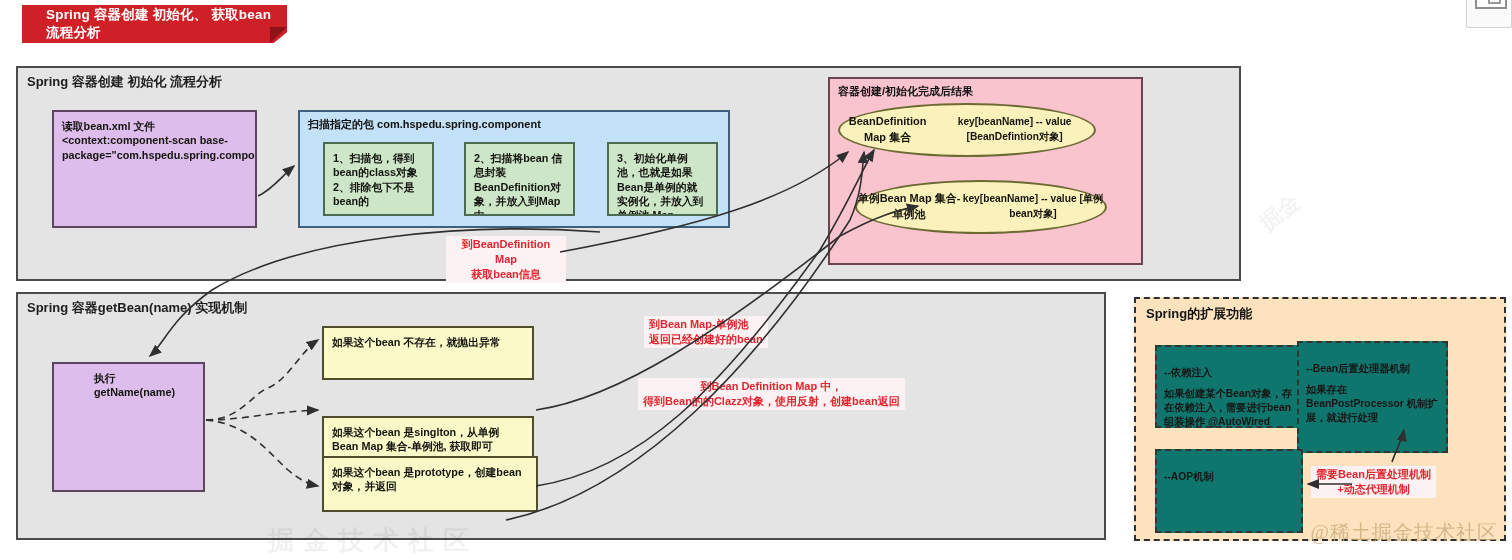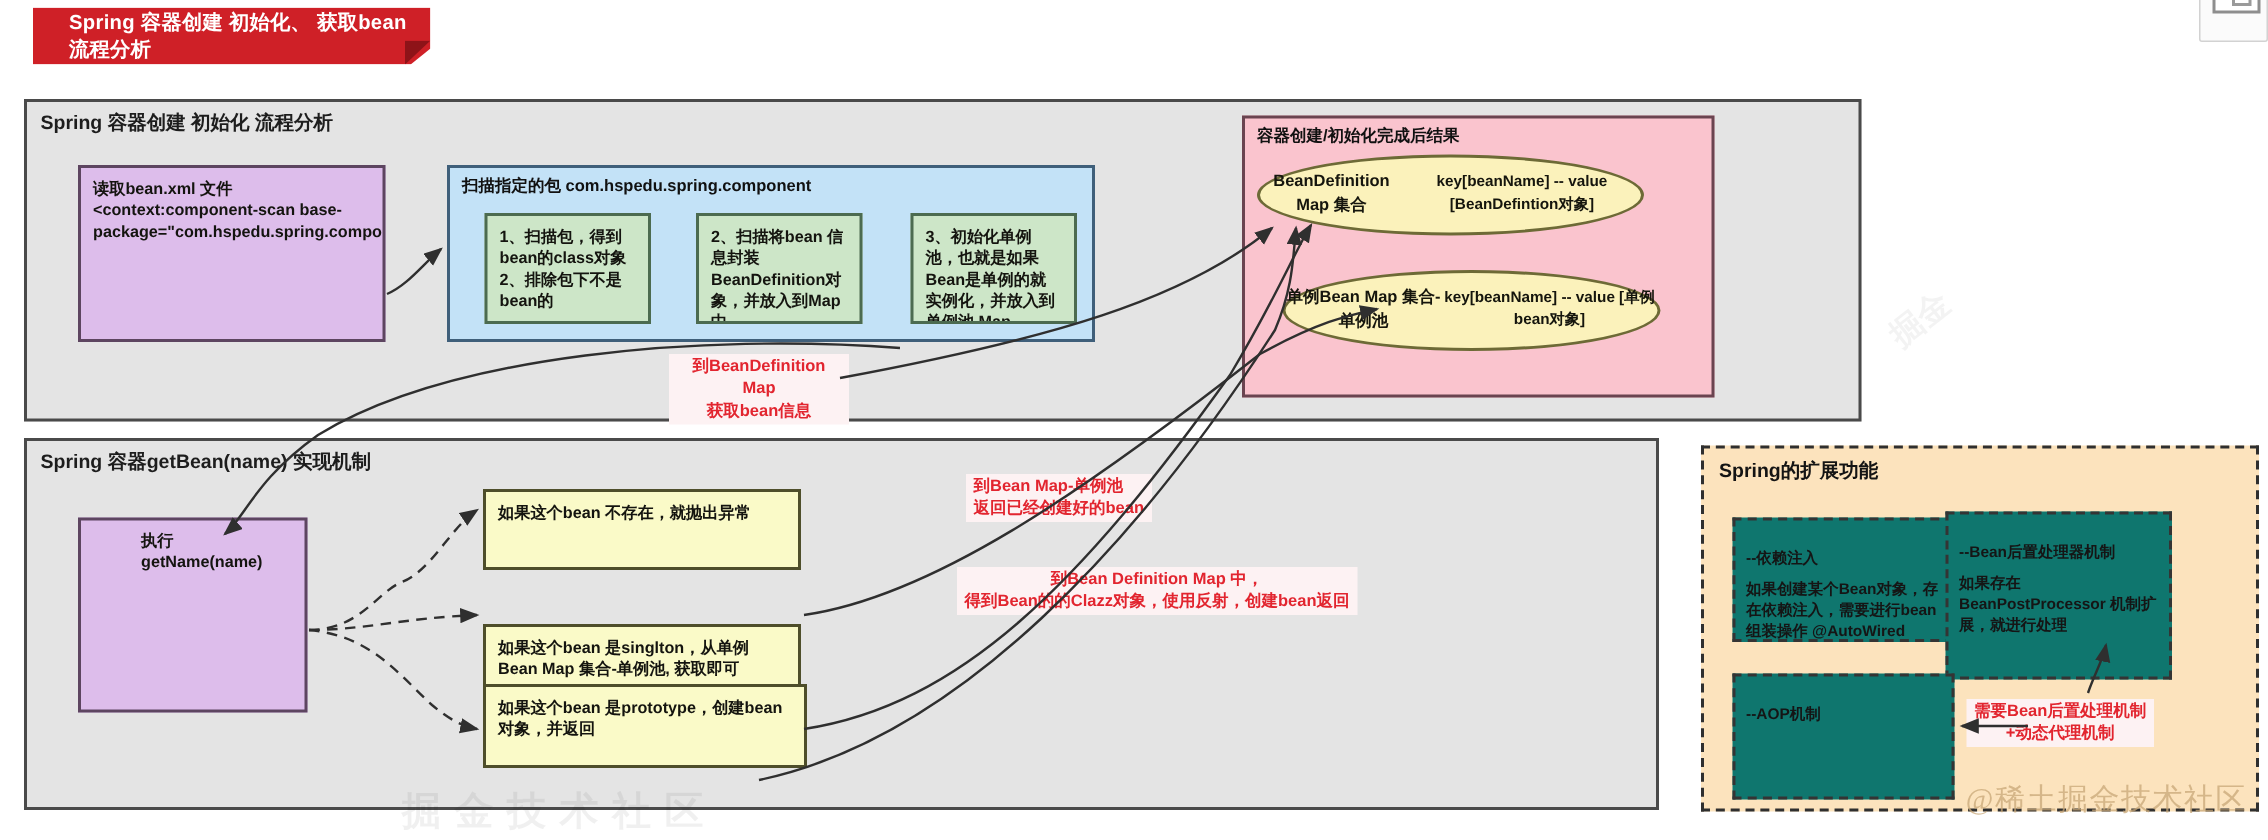--- a/index.html
+++ b/index.html
@@ -170,21 +170,21 @@
 
   <div class="ellipse" style="left:855px; top:180px; width:252px; height:54px;">
     <span>单例Bean Map 集合-单例池</span>
     <span style="font-size:10.2px;">key[beanName] -- value [单例bean对象]</span>
   </div>
 
   <div class="panel" style="left:16px; top:292px; width:1090px; height:248px;">
     <div class="panel-title">Spring 容器getBean(name) 实现机制</div>
   </div>
 
-  <div class="box purple" style="left:52px; top:345px; width:153px; height:130px;padding-left:40px;">
+  <div class="box purple" style="left:52px; top:362px; width:153px; height:130px;padding-left:40px;">
     <span>执行 getName(name)</span>
   </div>
 
   <div class="box yellow" style="left:322px; top:314px; width:212px; height:54px;margin-top:12px;">
     <span>如果这个bean 不存在，就抛出异常</span>
   </div>
   <div class="box yellow" style="left:322px; top:384px; width:212px; height:54px;margin-top:32px;">
     <span>如果这个bean 是singlton，从单例Bean Map 集合-单例池, 获取即可</span>
   </div>
   <div class="box yellow" style="left:322px; top:456px; width:216px; height:56px;">

